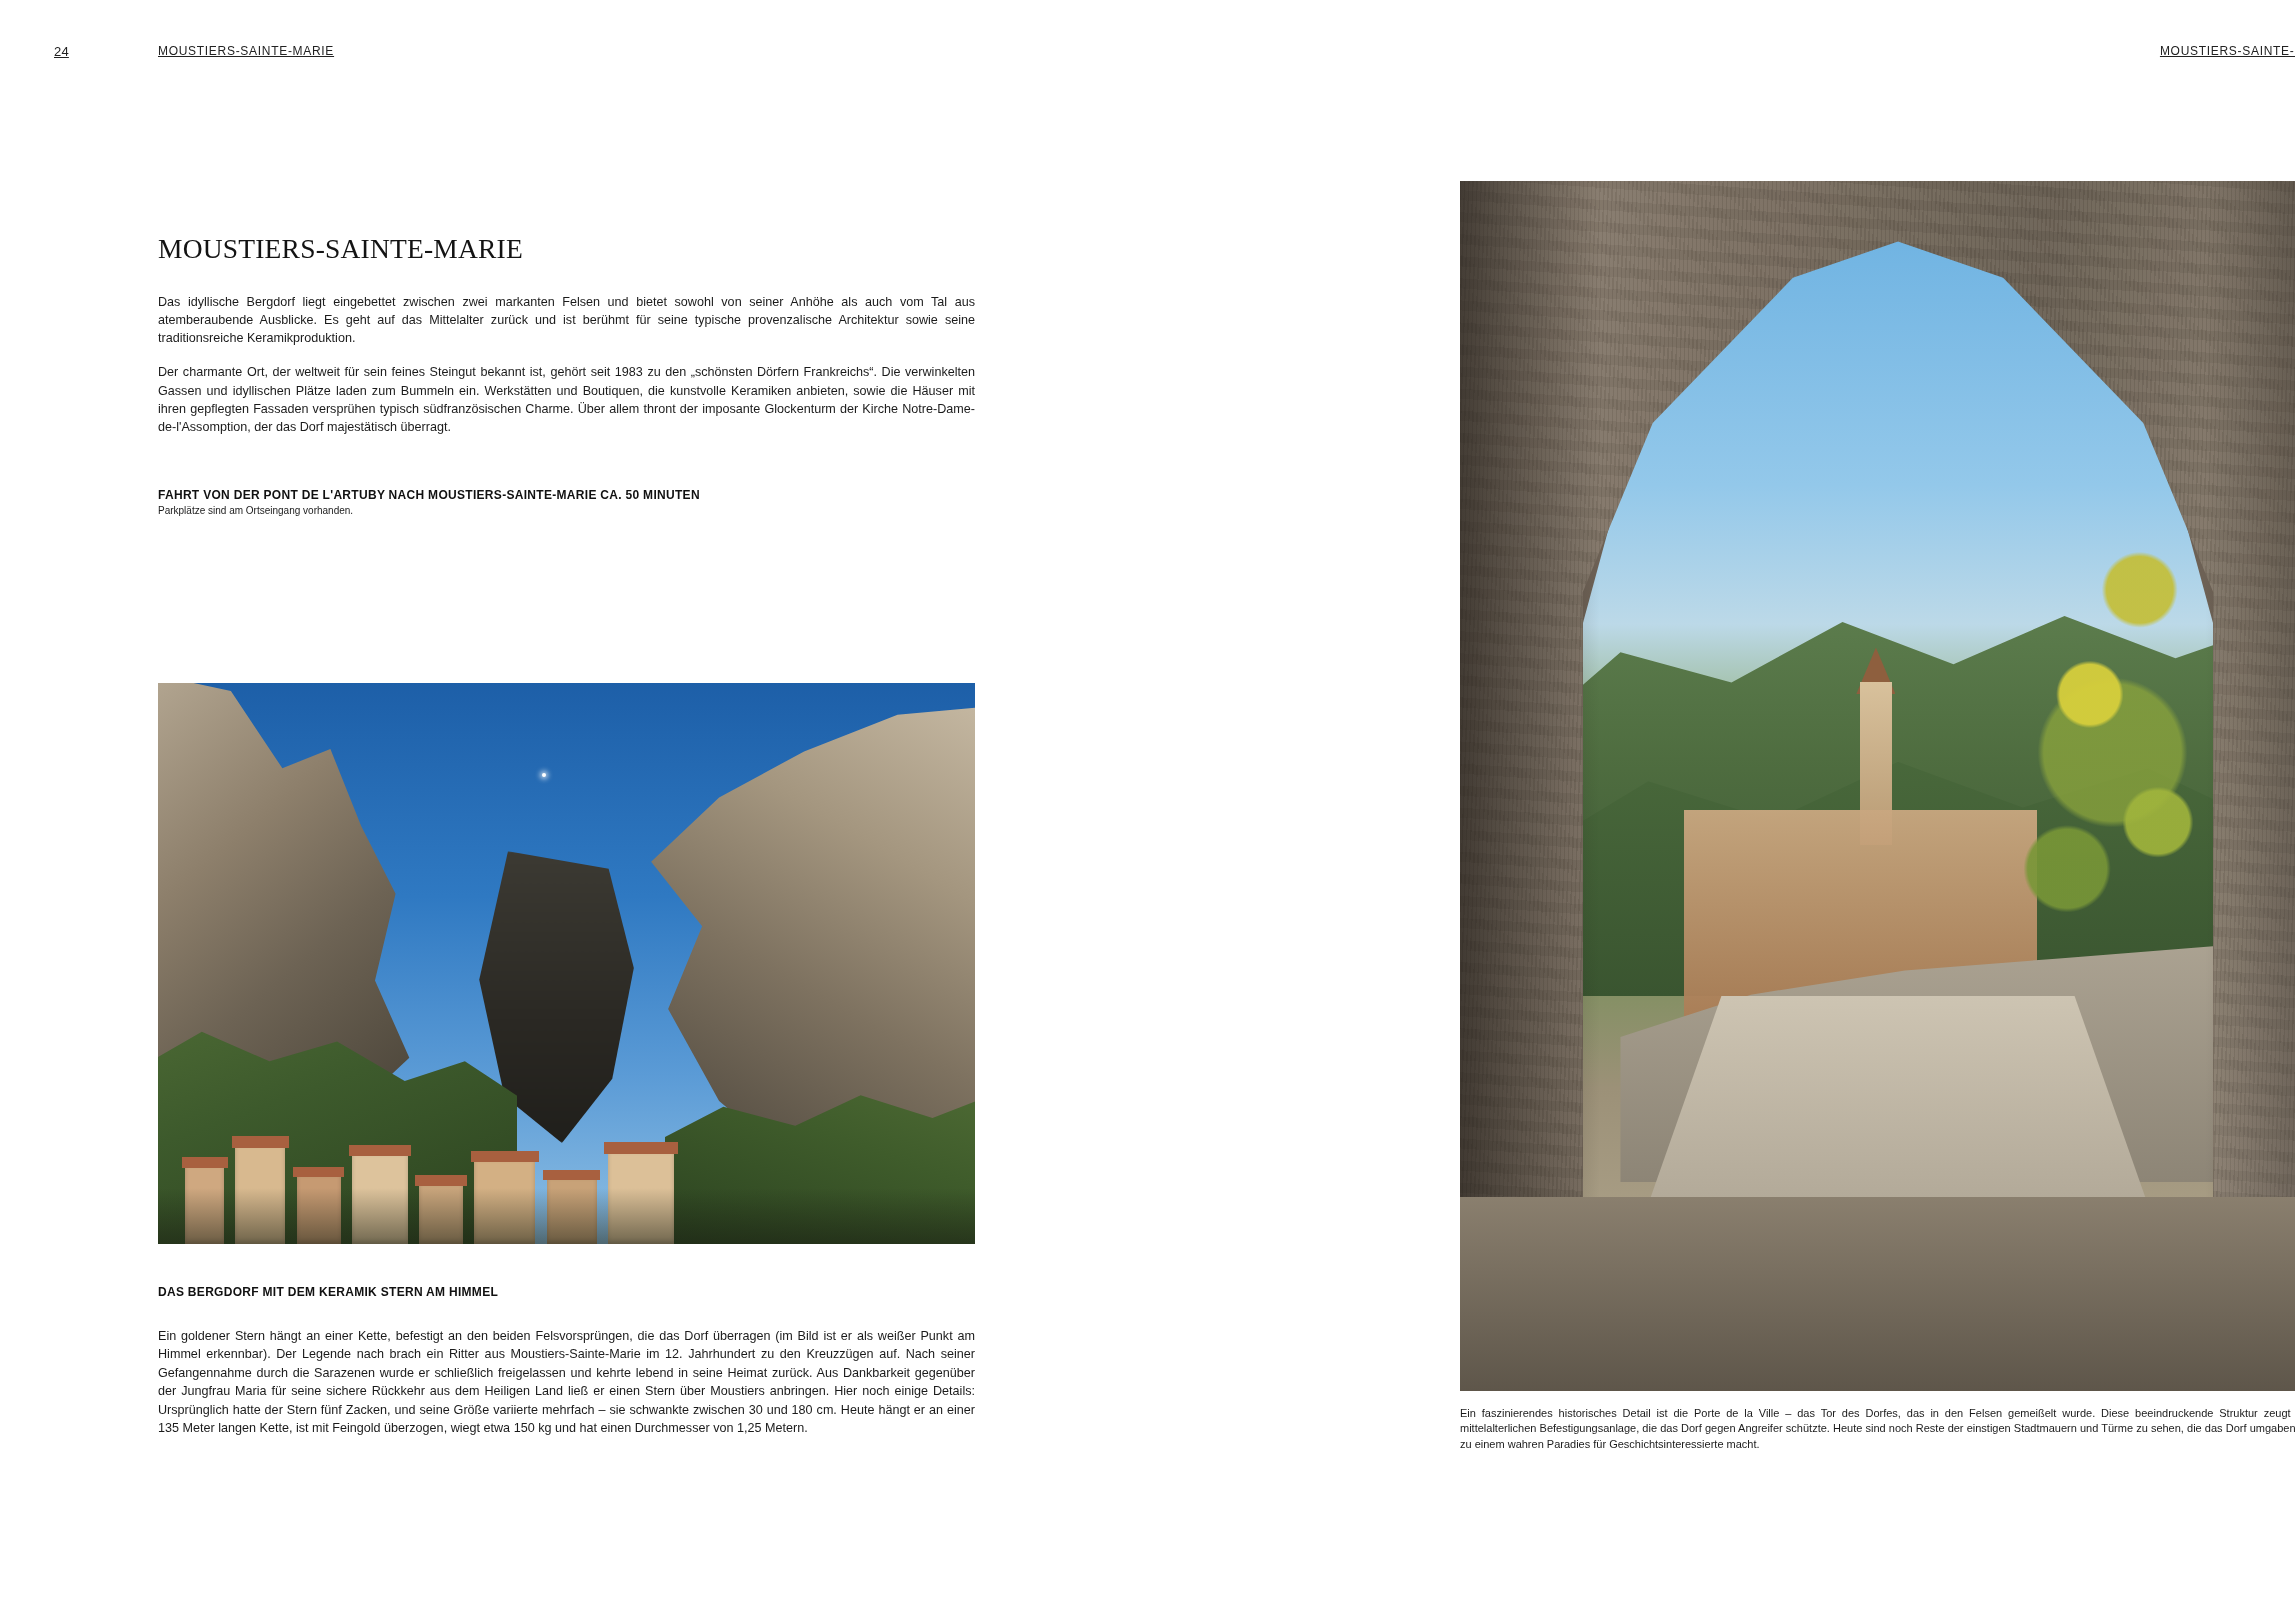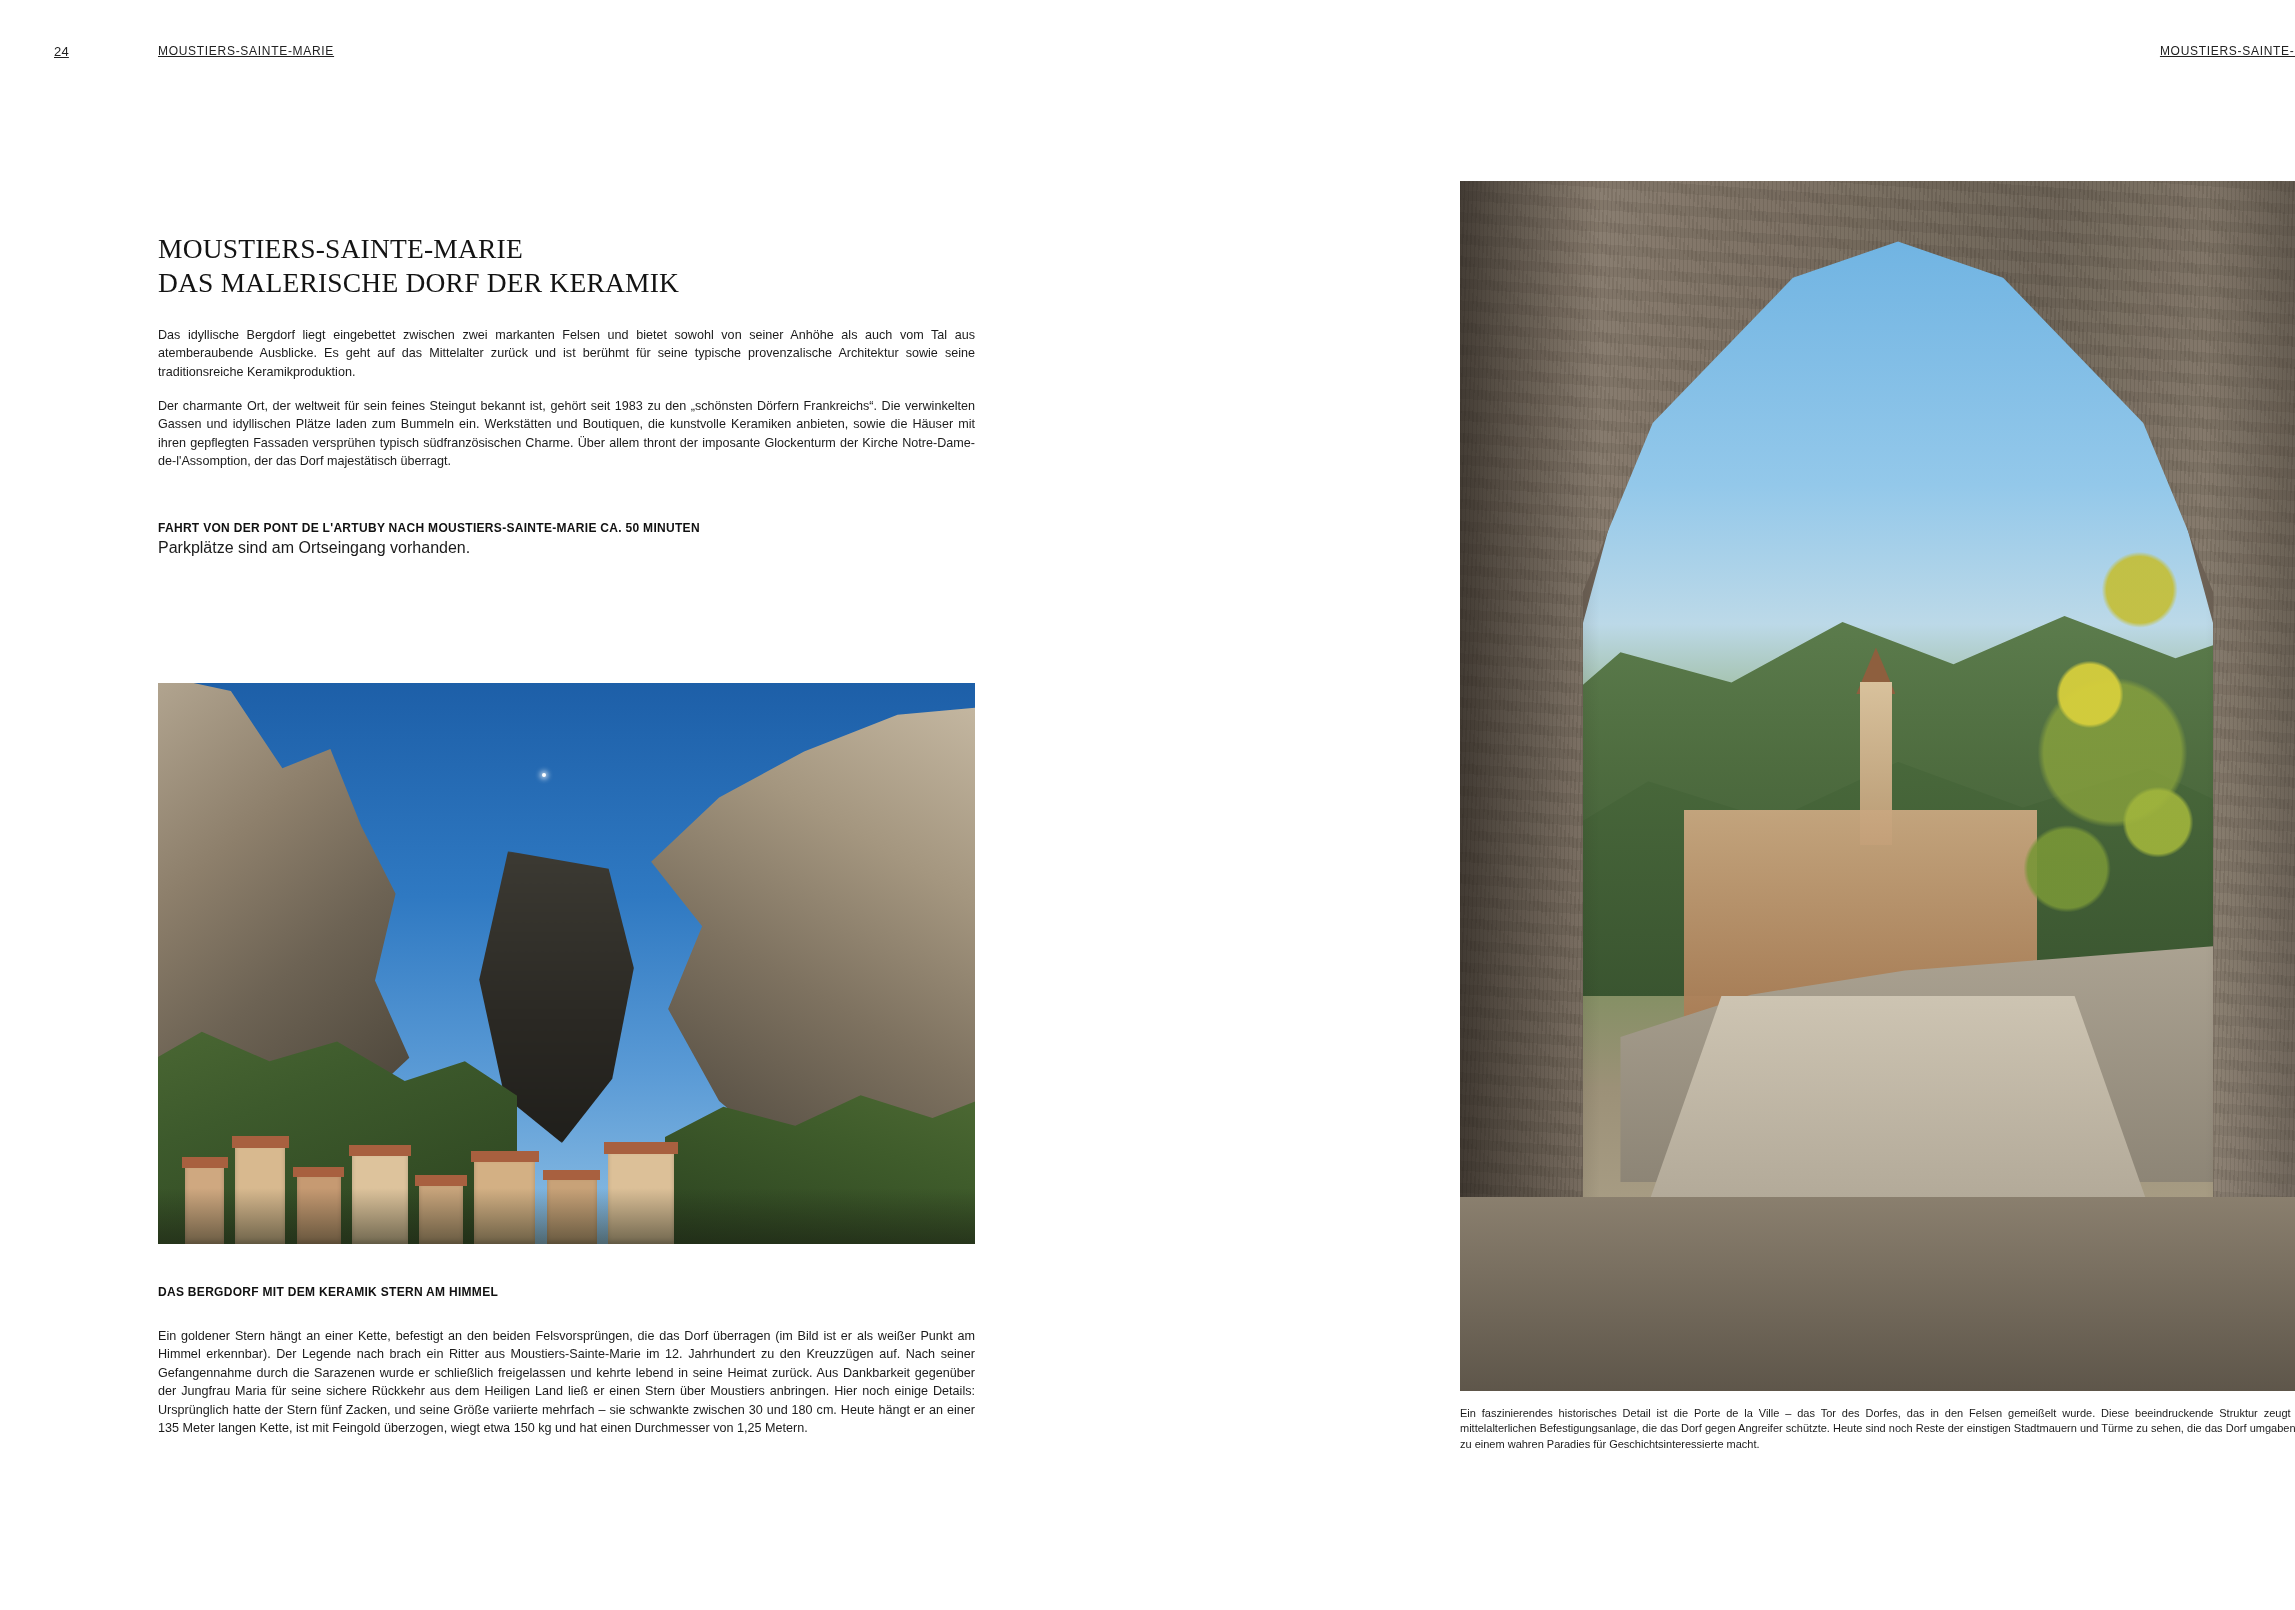--- a/index.html
+++ b/index.html
@@ -77,21 +77,21 @@
   p.body:last-child { margin-bottom: 0; }
 
   .subhead {
     font-size: 12px;
     font-weight: 700;
     letter-spacing: 0.3px;
     color: #111;
     margin: 0;
   }
   .subcaption {
-    font-size: 16px;
+    font-size: 10px;
     color: #1b1b1b;
     margin: 3.7px 0 0 0;
   }
 
   .block-travel { margin-top: 51px; }
 
   
   .figure {
     position: absolute;
     overflow: hidden;
@@ -278,21 +278,20 @@
   <div class="page left-page">
 
     <div class="runhead folio">24</div>
 
     <div class="runhead title">MOUSTIERS-SAINTE-MARIE</div>
 
     <div class="textcol">
 
       <h1 class="headline">
         <span class="line">MOUSTIERS-SAINTE-MARIE</span>
-        <span class="line">DAS MALERISCHE DORF DER KERAMIK</span>
       </h1>
 
       <p class="body">Das idyllische Bergdorf liegt eingebettet zwischen zwei markanten Felsen und bietet sowohl von seiner Anhöhe als auch vom Tal aus atemberaubende Ausblicke. Es geht auf das Mittelalter zurück und ist berühmt für seine typische provenzalische Architektur sowie seine traditionsreiche Keramikproduktion.</p>
       <p class="body">Der charmante Ort, der weltweit für sein feines Steingut bekannt ist, gehört seit 1983 zu den „schönsten Dörfern Frankreichs“. Die verwinkelten Gassen und idyllischen Plätze laden zum Bummeln ein. Werkstätten und Boutiquen, die kunstvolle Keramiken anbieten, sowie die Häuser mit ihren gepflegten Fassaden versprühen typisch südfranzösischen Charme. Über allem thront der imposante Glockenturm der Kirche Notre-Dame-de-l'Assomption, der das Dorf majestätisch überragt.</p>
 
       <div class="block-travel">
         <p class="subhead">FAHRT VON DER PONT DE L'ARTUBY NACH MOUSTIERS-SAINTE-MARIE CA. 50 MINUTEN</p>
         <p class="subcaption">Parkplätze sind am Ortseingang vorhanden.</p>
       </div>
 

